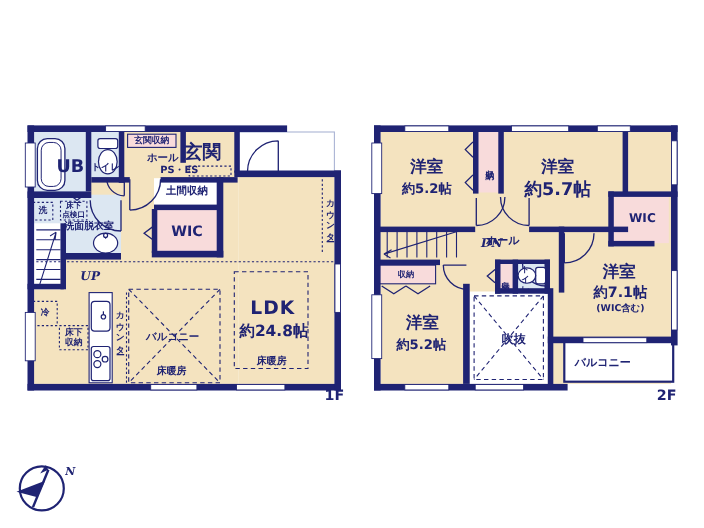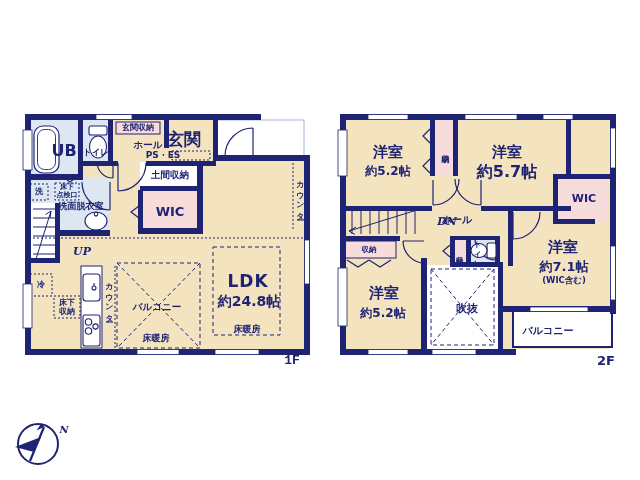--- a/index.html
+++ b/index.html
@@ -228,21 +228,21 @@
 <div class="lbl" style="left:41px;top:285px;font-size:8px;">冷</div>
 <div class="lbl pre" style="left:67px;top:307px;font-size:8px;">床下
 収納</div>
 <div class="lbl vert" style="left:108px;top:298px;font-size:8px;">カウンター</div>
 <div class="lbl" style="left:157px;top:307px;font-size:9.5px;">バルコニー</div>
 <div class="lbl" style="left:156px;top:339px;font-size:9px;">床暖房</div>
 <div class="lbl" style="left:248px;top:281px;font-size:17px;letter-spacing:1px;">LDK</div>
 <div class="lbl" style="left:249px;top:302px;font-size:14px;">約24.8帖</div>
 <div class="lbl" style="left:247px;top:330px;font-size:9px;">床暖房</div>
 <div class="lbl vert" style="left:299px;top:196px;font-size:8px;">カウンター</div>
-<div class="lbl" style="left:292px;top:361px;font-size:13px;font-family:Liberation Mono, monospace;">1F</div>
+<div class="lbl" style="left:304px;top:361px;font-size:13px;">1F</div>
 
 <div class="lbl" style="left:388px;top:152px;font-size:15px;">洋室</div>
 <div class="lbl" style="left:388px;top:172px;font-size:12px;">約5.2帖</div>
 <div class="lbl vert" style="left:444px;top:149px;font-size:8px;">収納</div>
 <div class="lbl" style="left:507px;top:152px;font-size:15px;">洋室</div>
 <div class="lbl" style="left:507px;top:172px;font-size:16px;">約5.7帖</div>
 <div class="lbl" style="left:584px;top:199px;font-size:11px;">WIC</div>
 <div class="lbl it" style="left:427px;top:222px;font-size:11px;">DN</div>
 <div class="lbl" style="left:457px;top:219px;font-size:10px;">ホール</div>
 <div class="lbl vert" style="left:459px;top:251px;font-size:7.5px;">収納</div>

